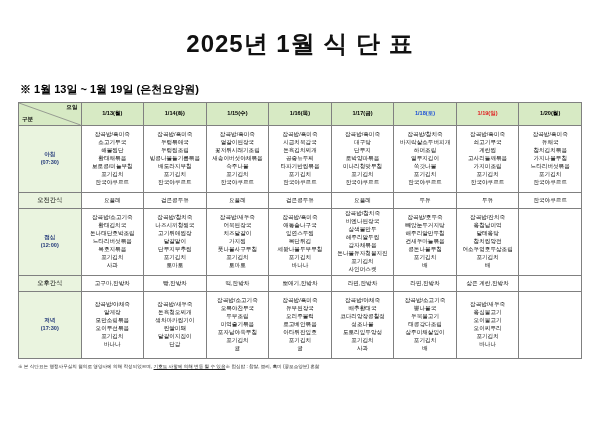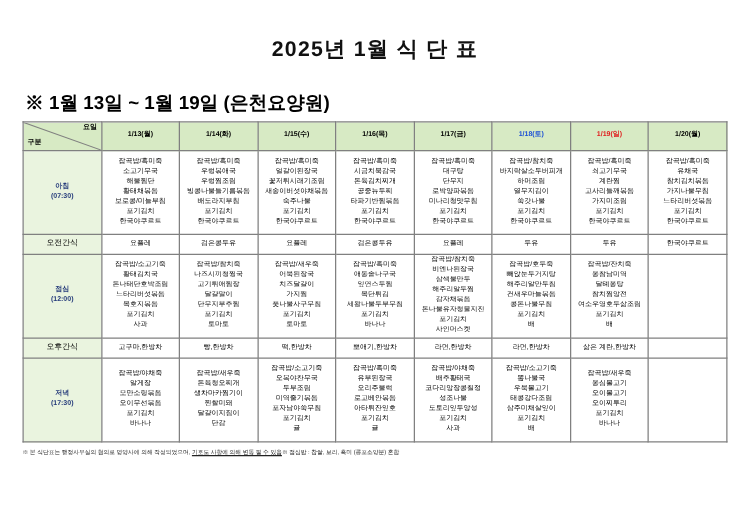--- a/index.html
+++ b/index.html
@@ -16,29 +16,29 @@
   }
   .page {
     position: relative;
     width: 600px;
     height: 424px;
     box-sizing: border-box;
     padding: 0 18px;
   }
   .doc-title {
     text-align: center;
-    font-size: 17px;
+    font-size: 24px;
     font-weight: bold;
     letter-spacing: 1px;
     margin-top: 28px;
     margin-bottom: 22px;
     color: #111111;
   }
   .period {
-    font-size: 15px;
+    font-size: 11px;
     font-weight: bold;
     margin-bottom: 5px;
     padding-left: 2px;
     letter-spacing: 0px;
   }
   table.menu {
     border-collapse: collapse;
     width: 100%;
     table-layout: fixed;
   }

